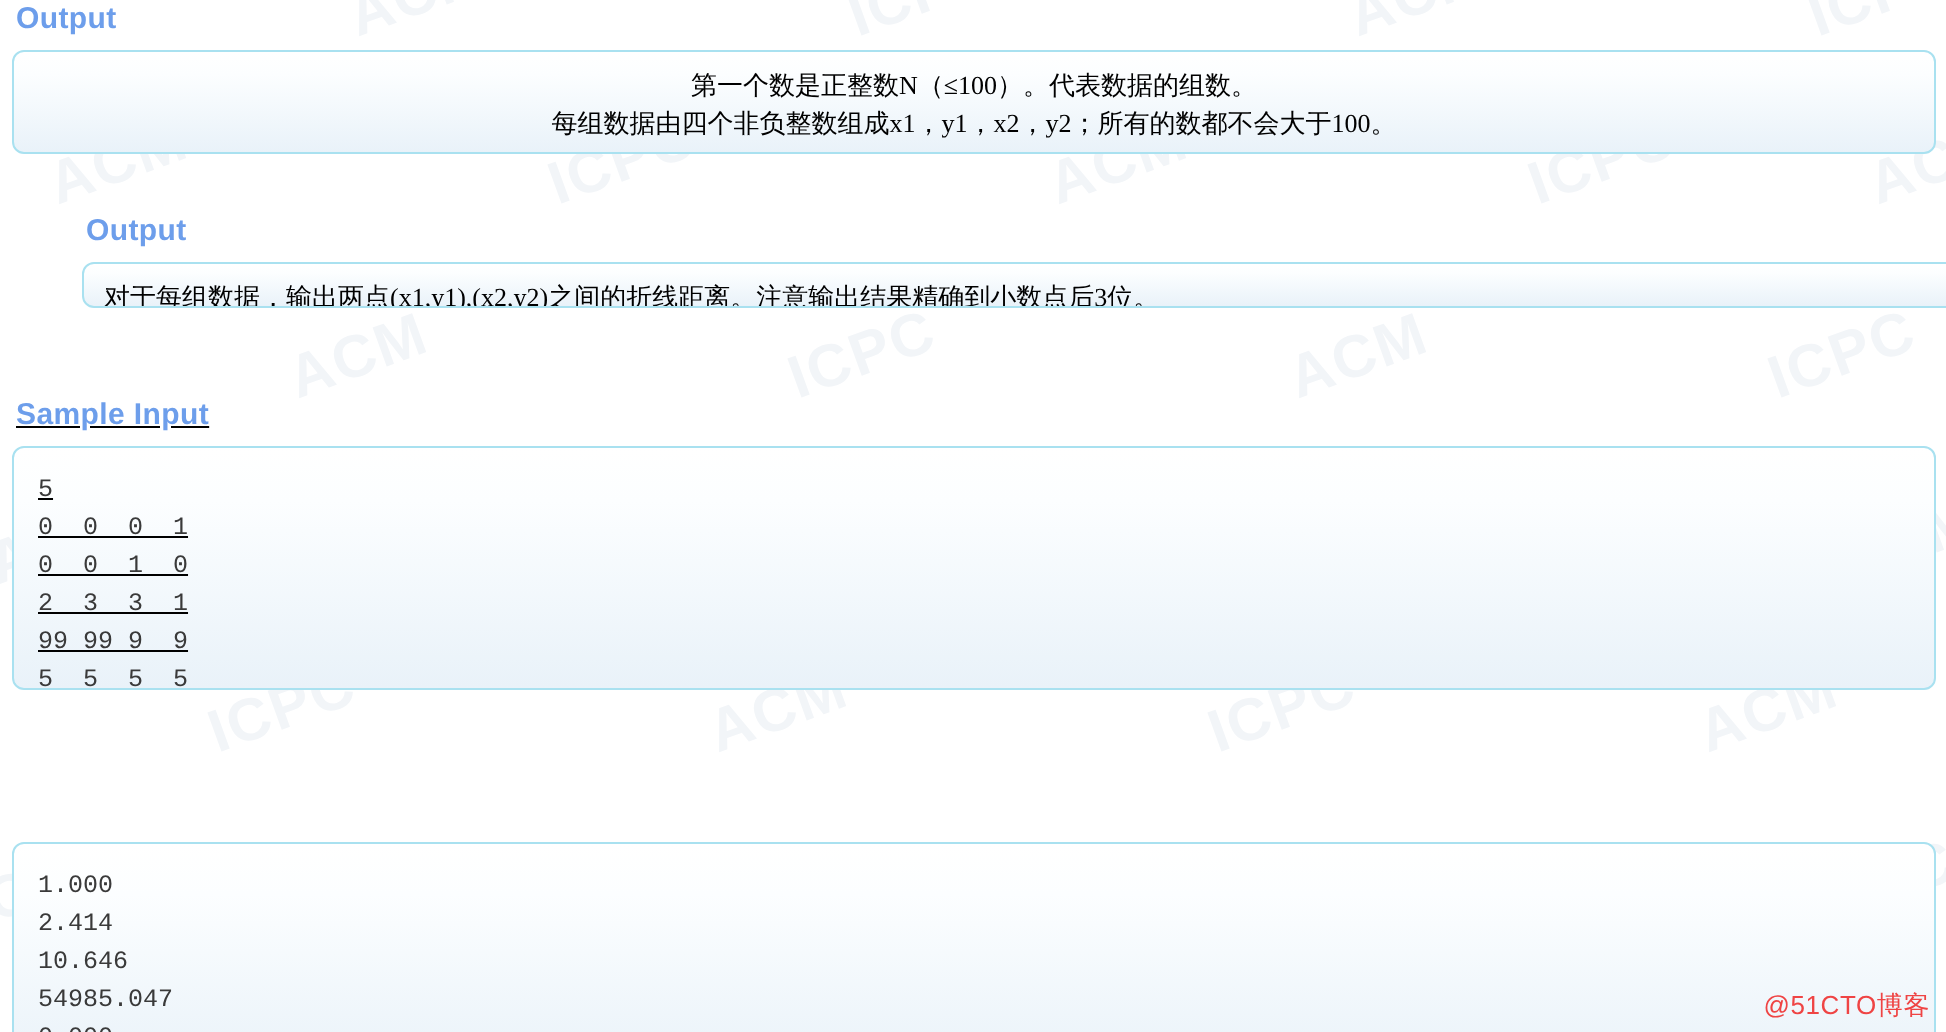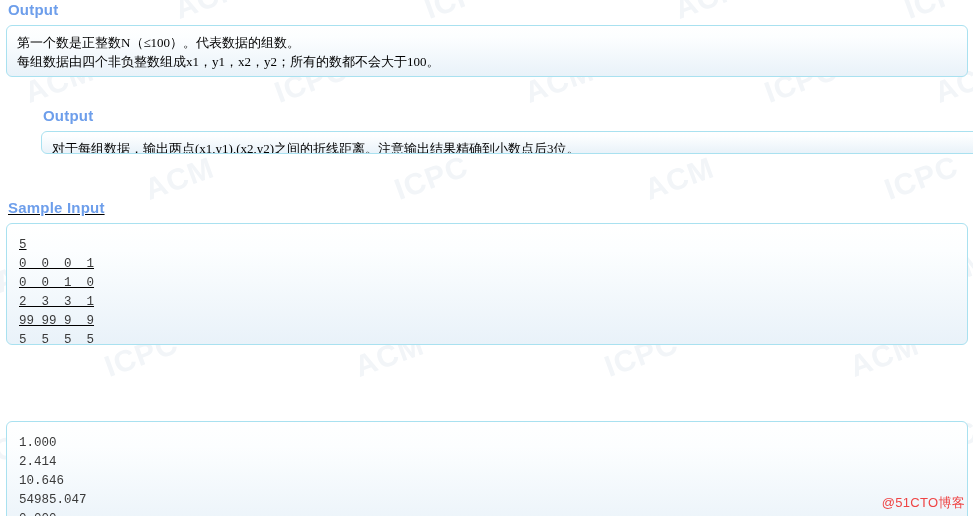--- a/index.html
+++ b/index.html
@@ -87,21 +87,21 @@
     color: #3a3a3a;
     white-space: pre;
   }
 
   
   #section-input       { top: 0px; }
   #section-output      { top: 106px; margin-left: 35px; }
   #section-sample-in   { top: 198px; text-decoration: underline; }
   #section-sample-out  { top: 374px; }
 
-  #panel-input        { height: 52px; }
+  #panel-input        { height: 52px; text-align: center; }
   #panel-output       { height: 23px; }
   #panel-sample-input { height: 122px; }
   #panel-sample-output{ height: 116px; margin-top: 47px; }
 
   
   #site-watermark {
     position: absolute;
     right: 8px;
     bottom: 4px;
     z-index: 3;

